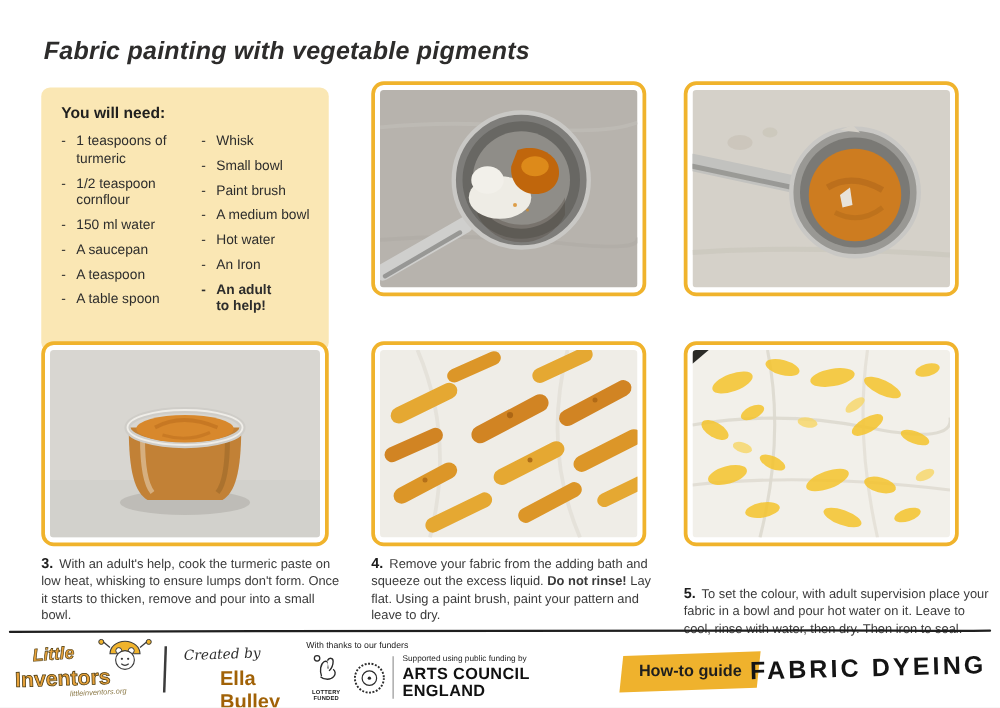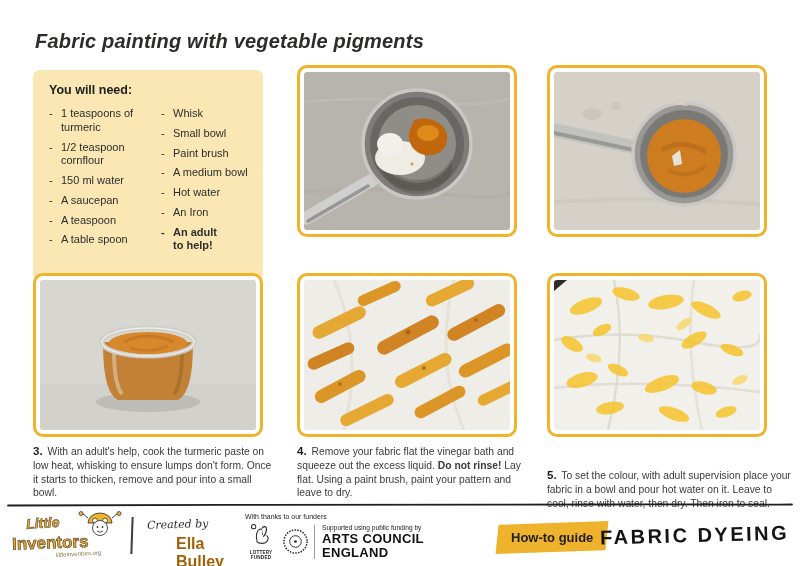--- a/index.html
+++ b/index.html
@@ -247,21 +247,21 @@
       <g fill="#f7d766" opacity=".8">
         <ellipse cx="92" cy="58" rx="8" ry="4" transform="rotate(10 92 58)"></ellipse>
         <ellipse cx="186" cy="100" rx="8" ry="4" transform="rotate(-25 186 100)"></ellipse>
         <ellipse cx="130" cy="44" rx="9" ry="4" transform="rotate(-35 130 44)"></ellipse>
         <ellipse cx="40" cy="78" rx="8" ry="4" transform="rotate(18 40 78)"></ellipse>
       </g>
     </svg>
   </div>
 
   <p class="caption c3"><b class="num">3.</b> <span>With an adult's help, cook the turmeric paste on low heat, whisking to ensure lumps don't form. Once it starts to thicken, remove and pour into a small bowl.</span></p>
-  <p class="caption c4"><b class="num">4.</b> <span>Remove your fabric flat the vinegar bath and squeeze out the excess liquid. </span><b>Do not rinse!</b><span> Lay flat. Using a paint brush, paint your pattern and leave to dry.</span></p>
+  <p class="caption c4"><b class="num">4.</b> <span>Remove your fabric from the adding bath and squeeze out the excess liquid. </span><b>Do not rinse!</b><span> Lay flat. Using a paint brush, paint your pattern and leave to dry.</span></p>
   <p class="caption c5"><b class="num">5.</b> <span>To set the colour, with adult supervision place your fabric in a bowl and pour hot water on it. Leave to cool, rinse with water, then dry. Then iron to seal.</span></p>
 
   <svg class="footer-divider" viewBox="0 0 788 8" preserveAspectRatio="none">
     <path d="M2,4.5 C200,2.5 420,5.5 600,3.5 C680,2.8 740,4.2 786,3.5" stroke="#1f1f1f" stroke-width="1.8" fill="none" stroke-linecap="round"></path>
   </svg>
 
   <svg class="li-logo" viewBox="0 0 116 48">
     <g>
       <line x1="78" y1="7" x2="72" y2="2" stroke="#3a3a3a" stroke-width="1"></line>
       <circle cx="71" cy="2.5" r="2" fill="#f0b32c" stroke="#3a3a3a" stroke-width=".8"></circle>

